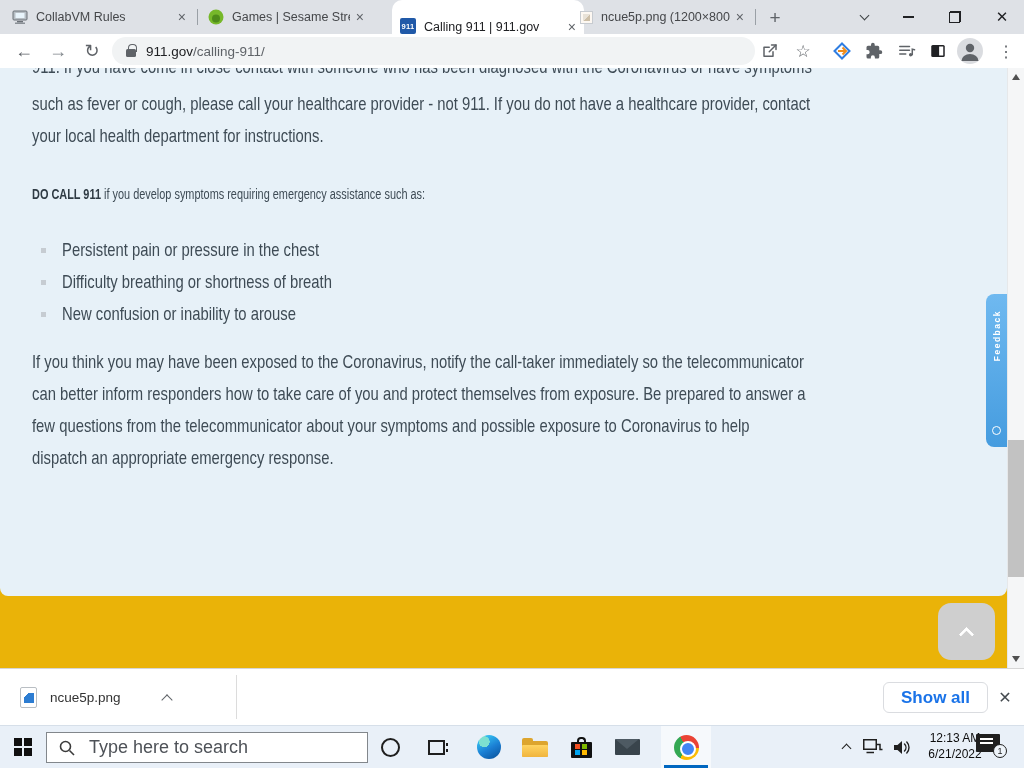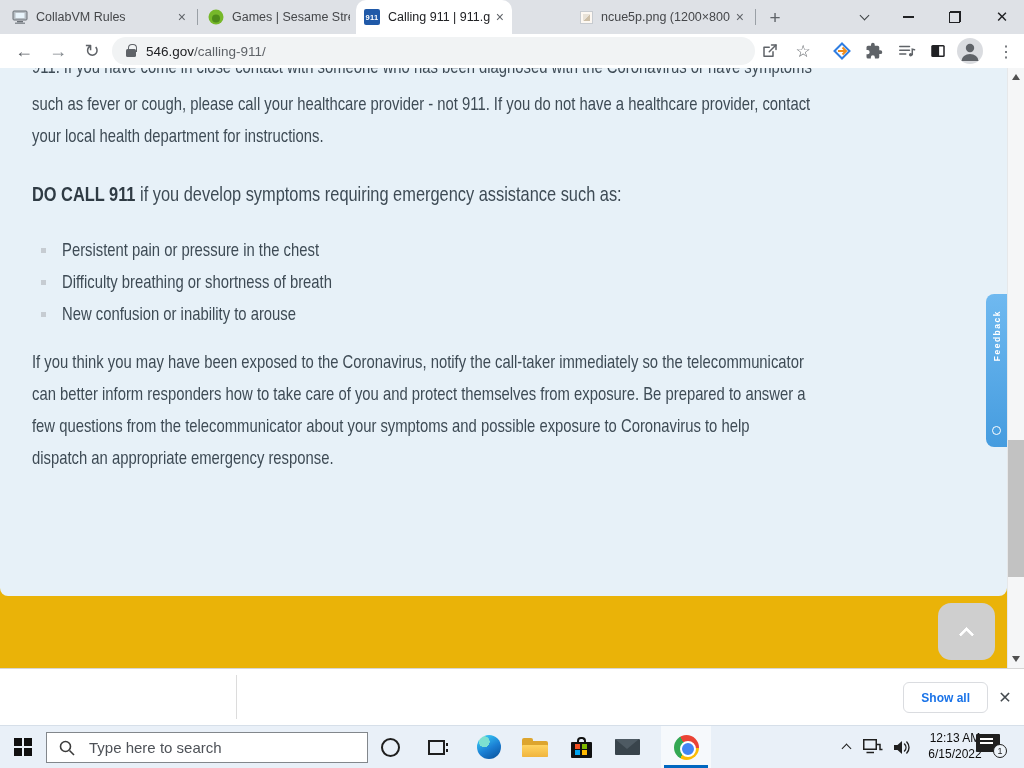--- a/index.html
+++ b/index.html
@@ -52,21 +52,21 @@
 
   
   .content{position:absolute;left:0;top:68px;width:1024px;height:600px;background:#eab308;}
   .bluepanel{position:absolute;left:0;top:0;width:1007px;height:528px;background:#e7f1f8;
              border-radius:0 0 8px 8px;overflow:hidden;color:#3e4b55;}
   .cond{display:inline-block;transform:scaleX(.78);transform-origin:0 0;white-space:pre;}
   .cond85{display:inline-block;transform:scaleX(.85);transform-origin:0 50%;white-space:pre;}
   .clipline{margin-left:32px;height:12px;overflow:hidden;}
   .clipline .cond{margin-top:-15px;font-size:19px;line-height:27px;display:block;width:1300px;}
   .ptext{margin:8px 0 0 32px;font-size:19px;line-height:32px;}
-  .docall{margin:26px 13px 0 32px;font-size:21px;line-height:32px;}
+  .docall{margin:26px 13px 0 32px;font-size:14px;line-height:32px;}
   .docall b{color:#2f3b44;}
   .symlist{margin:24px 0 0 32px;padding:0;list-style:none;}
   .symlist li{position:relative;height:32px;line-height:32px;padding-left:30px;font-size:19px;}
   .symlist li::before{content:"";position:absolute;left:9px;top:14px;width:5px;height:5px;background:#c6ccd2;}
   .resbtn{position:relative;margin:20px 0 0 32px;width:291px;height:38px;background:#215e8e;border:none;
           border-radius:5px;color:#fff;display:flex;align-items:center;justify-content:center;
           box-shadow:0 0 0 3.5px rgba(255,255,255,.95),0 2px 6px rgba(0,0,0,.18);cursor:pointer;}
   .resbtn span{font-size:15px;font-weight:bold;font-family:"Liberation Sans",sans-serif;
                transform:scaleX(.85);white-space:nowrap;}
   .lastupd{position:absolute;left:32px;top:544px;font-size:15.5px;color:#5c6770;}
@@ -92,33 +92,33 @@
   .dlbar{position:absolute;left:0;top:668px;width:1024px;height:57px;background:#fff;border-top:1px solid #d6d6d6;}
   .dlchip{position:absolute;left:20px;top:0;height:56px;display:flex;align-items:center;}
   .fileicon{position:relative;width:17px;height:21px;background:#fff;border:1px solid #b9bec3;border-radius:2px;}
   .fileicon::after{content:"";position:absolute;left:3px;top:5px;width:10px;height:10px;
                    background:linear-gradient(135deg,#fff 0 22%,#2d7dd2 22%);}
   .dlname{margin-left:13px;font-size:13.5px;color:#333;}
   .dlchev{margin-left:42px;width:8px;height:8px;border-right:1.8px solid #5f6368;border-bottom:1.8px solid #5f6368;
           transform:rotate(-135deg);margin-top:5px;}
   .dlsep{position:absolute;left:236px;top:6px;height:44px;width:1px;background:#dcdcdc;}
   .showall{position:absolute;right:36px;top:13px;height:31px;padding:0 17px;background:#fff;
-           border:1px solid #dadce0;border-radius:6px;color:#1a73e8;font-size:12px;font-weight:bold;
+           border:1px solid #dadce0;border-radius:6px;color:#1a73e8;font-size:17px;font-weight:bold;
            font-family:"Liberation Sans",sans-serif;display:flex;align-items:center;}
   .dlclose{position:absolute;right:5px;top:14px;width:28px;height:28px;display:flex;align-items:center;
            justify-content:center;font-size:16px;color:#454b50;}
 
   
   .taskbar{position:absolute;left:0;top:725px;width:1024px;height:43px;background:#e9f0f8;border-top:1px solid #d6dfe9;}
   .tbbtn{position:absolute;top:0;height:42px;display:flex;align-items:center;justify-content:center;}
   .winlogo{display:grid;grid-template-columns:8px 8px;grid-template-rows:8px 8px;gap:1.5px;}
   .winlogo span{background:#101010;}
   .tsearch{position:absolute;left:46px;top:6px;width:322px;height:31px;background:#fff;border:1px solid #82878c;
            display:flex;align-items:center;padding:0 12px;}
-  .tsearch input{border:none;outline:none;margin-left:12px;font-size:15px;color:#4e5258;width:240px;
+  .tsearch input{border:none;outline:none;margin-left:12px;font-size:18px;color:#4e5258;width:240px;
                  font-family:"Liberation Sans",sans-serif;background:transparent;}
   .tsearch input::placeholder{color:#4e5258;opacity:1;}
   .cortana{width:19px;height:19px;border:2px solid #1f1f1f;border-radius:50%;}
   .taskview{position:relative;width:17px;height:15px;border:2px solid #1f1f1f;background:transparent;}
   .taskview::before{content:"";position:absolute;right:-5px;top:1px;width:2px;height:3px;background:#1f1f1f;}
   .taskview::after{content:"";position:absolute;right:-5px;bottom:1px;width:2px;height:3px;background:#1f1f1f;}
   .edgeic{width:24px;height:24px;border-radius:50%;background:radial-gradient(circle at 30% 28%,#7de0d0 0 22%,transparent 23%),
           linear-gradient(150deg,#35c1f1 15%,#1b7fd4 55%,#0c59a4 90%);}
   .folder{position:relative;width:26px;height:19px;}
   .folder .back{position:absolute;left:0;top:3px;width:26px;height:16px;background:#dda52e;border-radius:2px;}
@@ -163,21 +163,21 @@
     </div>
     <div class="tabsep" style="left:197px;"></div>
     <div class="tab" style="left:200px;width:172px;">
       <svg width="16" height="16">
           <circle cx="8" cy="8" r="7.5" fill="#76b82a"></circle>
           <circle cx="8" cy="9.5" r="4" fill="#4e8c1a"></circle>
         </svg>
       <span class="tab-title">Games | Sesame Street</span>
       <span class="tab-x">×</span>
     </div>
-    <div class="tab active" style="left:356px;width:156px;">
+    <div class="tab active" style="left:392px;width:192px;align-items:flex-end;">
       <span class="fav911">911</span>
       <span class="tab-title">Calling 911 | 911.gov</span>
       <span class="tab-x">×</span>
     </div>
     <div class="tab" style="left:572px;width:180px;">
       <span class="favimg"></span>
       <span class="tab-title">ncue5p.png (1200×800</span>
       <span class="tab-x">×</span>
     </div>
     <div class="tabsep" style="left:755px;"></div>
@@ -197,21 +197,21 @@
       </div>
   </div>
 
   <div class="toolbar">
     <div class="navbtn" style="left:8px;">←</div>
     <div class="navbtn" style="left:42px;color:#80868b;">→</div>
     <div class="navbtn" style="left:76px;">↻</div>
 
     <div class="omnibox">
       <span class="lock"></span>
-      <span class="url"><span>546.gov</span><span class="path">/calling-911/</span></span>
+      <span class="url"><span>911.gov</span><span class="path">/calling-911/</span></span>
     </div>
 
     <div class="tbicon" style="left:754px;">
       <svg width="18" height="18" viewBox="0 0 24 24" fill="none" stroke="#5f6368" stroke-width="2" stroke-linecap="round" stroke-linejoin="round">
           <path d="M14 4h6v6"></path>
           <path d="M20 4l-9 9"></path>
           <path d="M16 13v6H4V7h7"></path>
         </svg>
     </div>
     <div class="tbicon" style="left:787px;">
@@ -283,20 +283,25 @@
     </div>
 
     <div class="sbar">
       <div class="sb-up"></div>
       <div class="sb-thumb"></div>
       <div class="sb-down"></div>
     </div>
   </div>
 
   <div class="dlbar">
+    <div class="dlchip">
+      <span class="fileicon"></span>
+      <span class="dlname">ncue5p.png</span>
+      <span class="dlchev"></span>
+    </div>
     <div class="dlsep"></div>
     <button class="showall">Show all</button>
     <div class="dlclose">✕</div>
   </div>
 
   <div class="taskbar">
     <div class="tbbtn" style="left:0;width:46px;">
       <span class="winlogo">
           <span></span>
           <span></span>
@@ -356,20 +361,20 @@
         </svg>
     </div>
     <div class="tbbtn" style="left:888px;width:28px;">
       <svg width="19" height="15">
           <path d="M1 5v5h3.5L9 14V1L4.5 5z" fill="#1f1f1f"></path>
           <path d="M11.5 4a5 5 0 0 1 0 7M13.8 2a8 8 0 0 1 0 11" stroke="#1f1f1f" stroke-width="1.4" fill="none" stroke-linecap="round"></path>
         </svg>
     </div>
     <div class="trayclock">
       <div>12:13 AM</div>
-      <div>6/15/2022</div>
+      <div>6/21/2022</div>
     </div>
     <div class="actionctr">
       <span class="badge">1</span>
     </div>
   </div>
 
 </div>
 
 </body></html>

